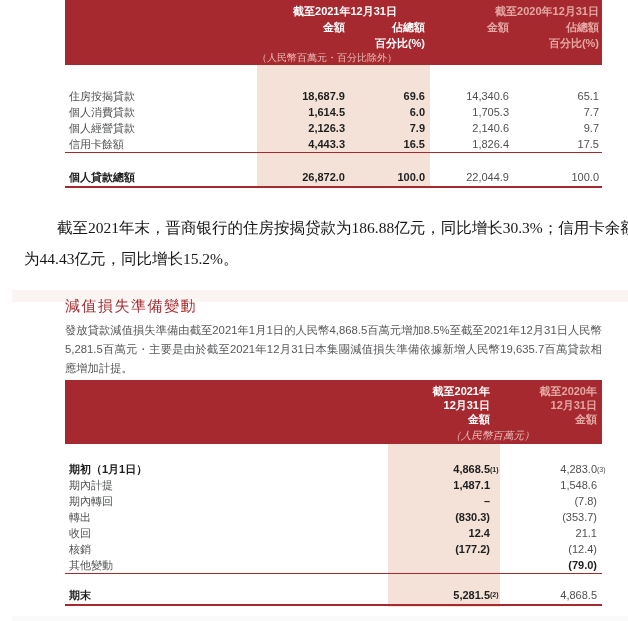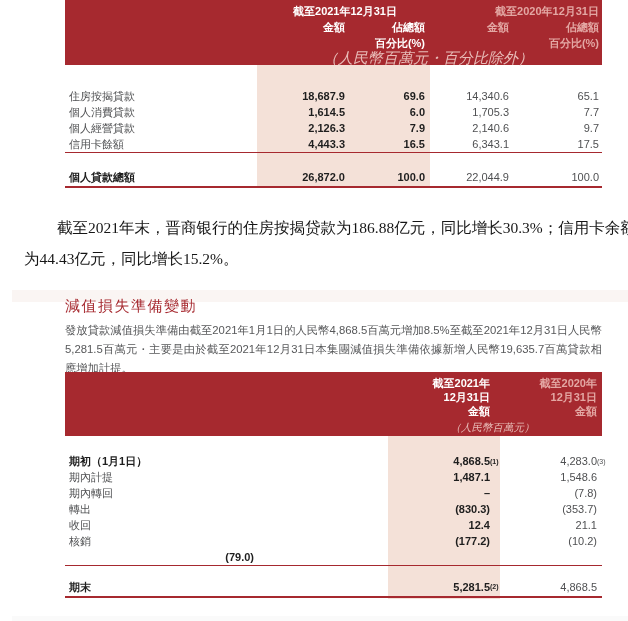--- a/index.html
+++ b/index.html
@@ -13,22 +13,22 @@
   .t-header{background:#A6292F;color:#ffffff;font-size:11px;font-weight:bold;box-sizing:border-box;}
   .hrow{display:flex;height:16px;line-height:16px;padding:0 3px 0 4px;}
   .hrow2{display:flex;height:14px;line-height:14px;padding:0 5px 0 4px;}
   .hlab{flex:1;}
   .c1{width:80px;}.c2{width:80px;}.c3{width:84px;}.c4{width:90px;}
   .c21{width:185px;}.c20{width:107px;}
   .hc{text-align:right;}
   .g21{width:160px;text-align:center;}
   .g20{width:174px;text-align:right;}
   .pink{color:#E3A7A3;}
-  .note1{margin-left:192px;width:342px;height:13px;line-height:13px;text-align:center;
-         font-style:italic;font-weight:normal;color:#E8BCB8;font-size:15px;}
+  .note1{margin-left:192px;width:342px;height:13px;line-height:13px;text-align:left;
+         font-weight:normal;color:#E8BCB8;font-size:10px;}
   .note2{margin-left:323px;width:209px;height:14px;line-height:14px;margin-top:2px;text-align:center;
          font-style:italic;font-weight:normal;color:#E8BCB8;font-size:10.5px;}
   .band{position:absolute;background:#F4E1D8;z-index:0;}
   .t-body{position:relative;z-index:1;font-size:11px;color:#4F5052;}
   .drow{display:flex;height:16px;line-height:16px;padding:0 3px 0 4px;}
   .drow2{display:flex;height:16px;line-height:16px;padding:0 5px 0 4px;}
   .dlab{flex:1;}
   .dc{text-align:right;}
   .b{font-weight:bold;color:#1E1E1E;}
   .rule{border-top:1px solid #A6292F;}
@@ -46,21 +46,21 @@
   #t1-thick{margin-top:2px;}
   
   .para1{position:absolute;left:12px;top:212px;width:618px;margin:0;
          font-size:15.5px;line-height:31px;color:#161616;text-indent:33px;font-family:Liberation Serif, serif;}
   .faint{position:absolute;left:0;top:290px;width:628px;height:12px;background:#FAF5F3;}
   .sec-title{position:absolute;left:53px;top:297px;margin:0;font-size:15px;font-weight:normal;
              color:#A6292F;letter-spacing:1.5px;}
   .para2{position:absolute;left:53px;top:321px;width:537px;margin:0;
          font-size:11.3px;line-height:19px;color:#57585A;text-align:justify;}
   
-  #table2{top:372px;height:227px;}
+  #table2{top:380px;height:227px;}
   #t2-header{height:64px;padding-top:4px;}
   #t2-band{top:64px;left:323px;width:112px;height:163px;}
   #t2-body{padding-top:17px;}
   #t2-total{margin-top:14px;}
   #t2-thick{margin-top:2px;}
   .bottom-strip{position:absolute;left:0;bottom:0;width:628px;height:5px;background:#FAFAFA;}
 </style>
 </head>
 <body>
 
@@ -111,21 +111,21 @@
         <span class="dlab">個人經營貸款</span>
         <span class="dc c1 b">2,126.3</span>
         <span class="dc c2 b">7.9</span>
         <span class="dc c3">2,140.6</span>
         <span class="dc c4">9.7</span>
       </div>
       <div class="drow">
         <span class="dlab">信用卡餘額</span>
         <span class="dc c1 b">4,443.3</span>
         <span class="dc c2 b">16.5</span>
-        <span class="dc c3">6,343.1</span>
+        <span class="dc c3">1,826.4</span>
         <span class="dc c4">17.5</span>
       </div>
       <div class="rule"></div>
       <div class="drow trow" id="t1-total">
         <span class="dlab b">個人貸款總額</span>
         <span class="dc c1 b">26,872.0</span>
         <span class="dc c2 b">100.0</span>
         <span class="dc c3">22,044.9</span>
         <span class="dc c4">100.0</span>
       </div>
@@ -183,23 +183,24 @@
         <span class="dc c20">(353.7)</span>
       </div>
       <div class="drow2">
         <span class="dlab">收回</span>
         <span class="dc c21 b">12.4</span>
         <span class="dc c20">21.1</span>
       </div>
       <div class="drow2">
         <span class="dlab">核銷</span>
         <span class="dc c21 b">(177.2)</span>
-        <span class="dc c20">(10.2)</span>
-      </div>
-      <div class="drow2">
+        <span class="dc c20">(12.4)</span>
+      </div>
+      <div class="drow2">
+        <span class="dlab">其他變動</span>
         <span class="dc c21 b">(79.0)</span>
       </div>
       <div class="rule"></div>
       <div class="drow2 trow" id="t2-total">
         <span class="dlab b">期末</span>
         <span class="dc c21 b"><span class="num"><span>5,281.5</span><span class="sup">(2)</span></span></span>
         <span class="dc c20">4,868.5</span>
       </div>
       <div class="thick" id="t2-thick"></div>
     </div>

